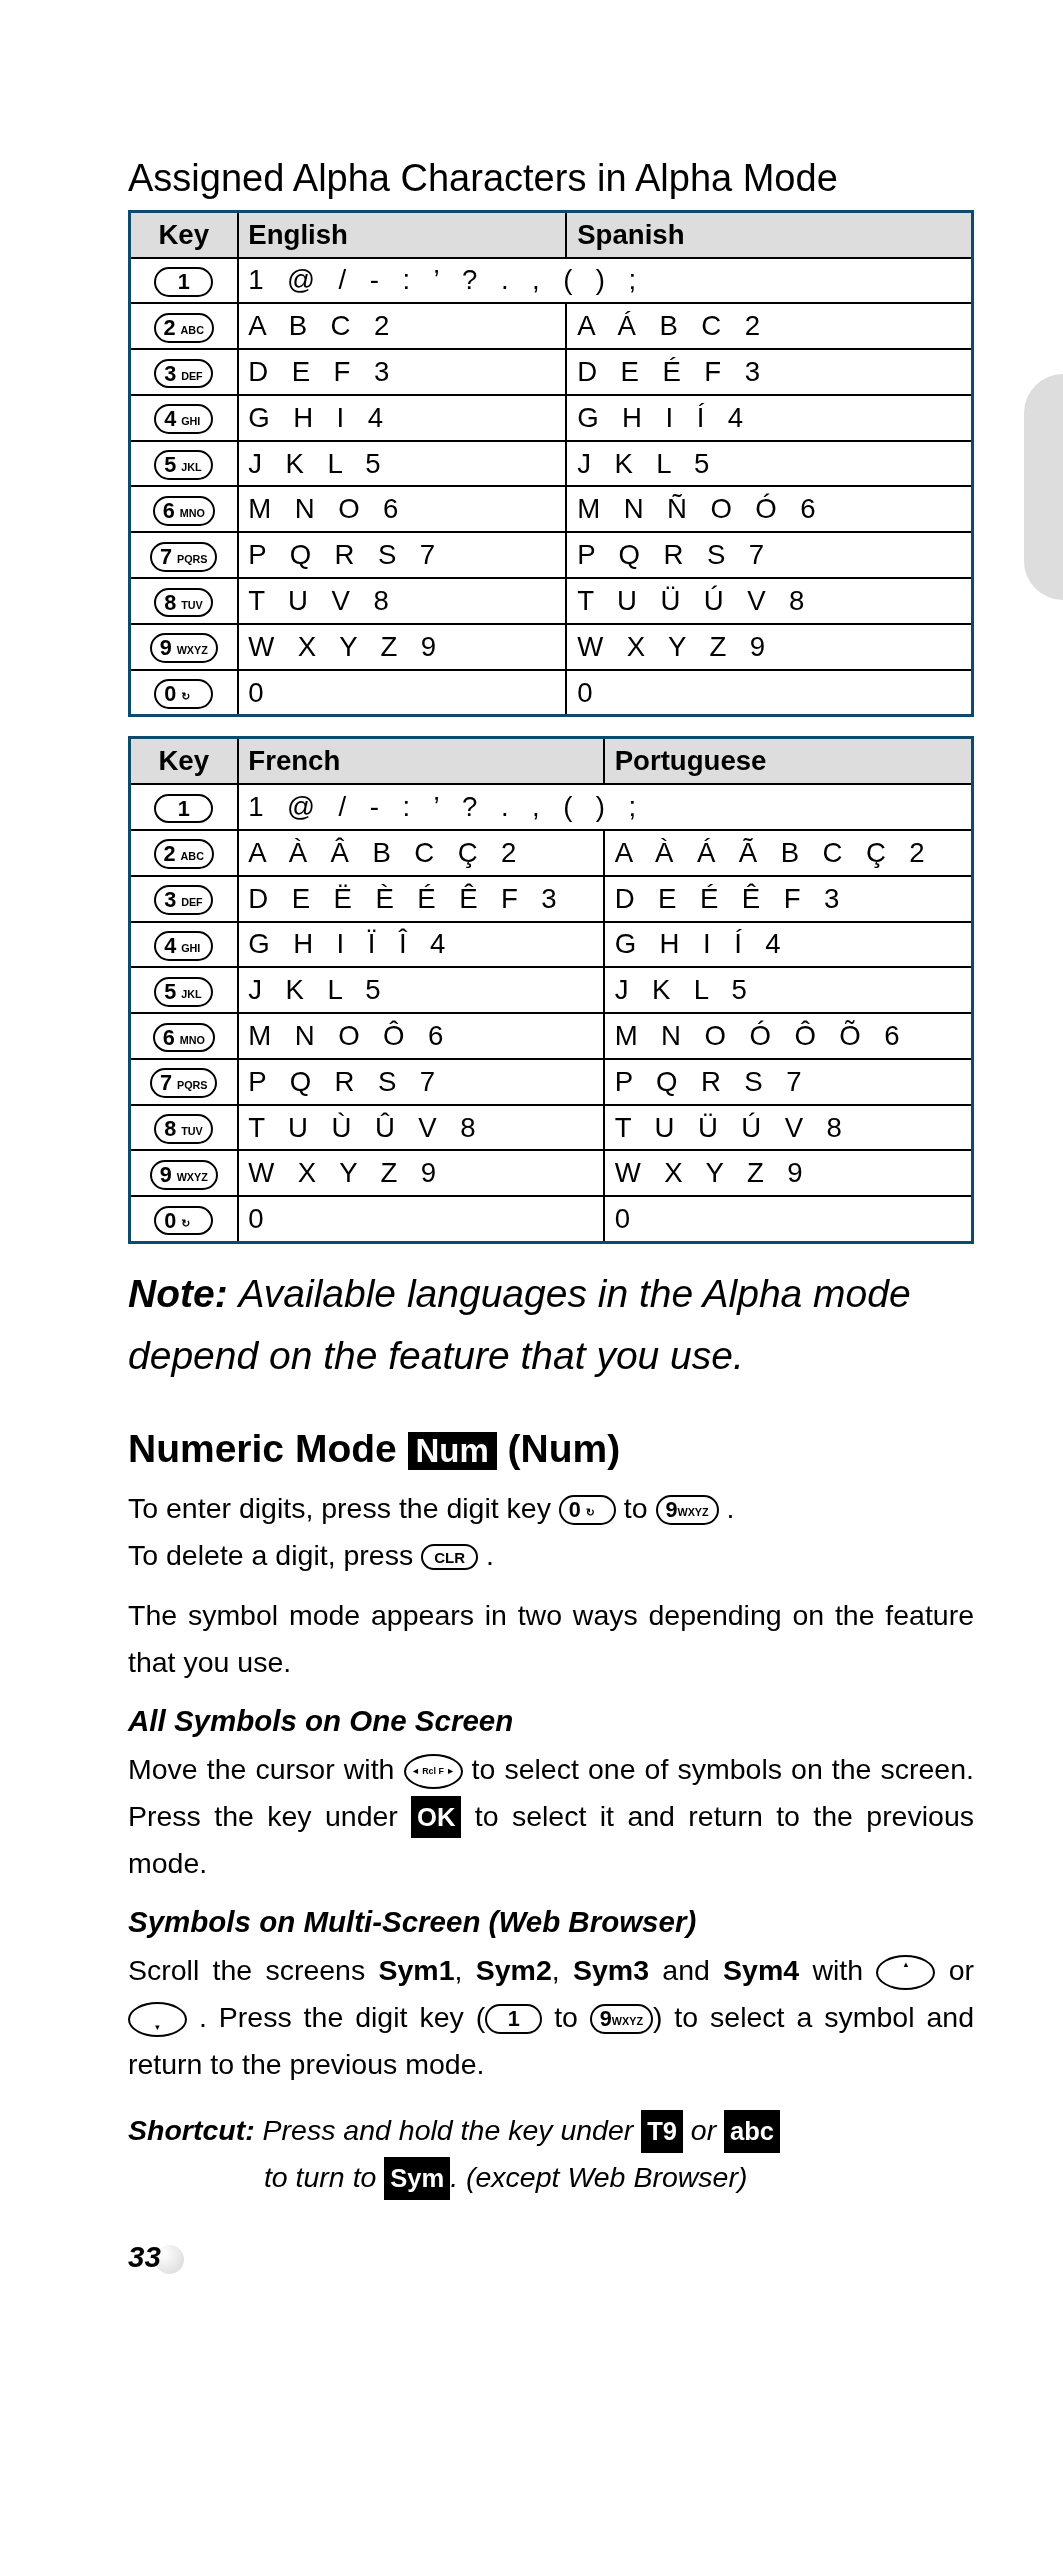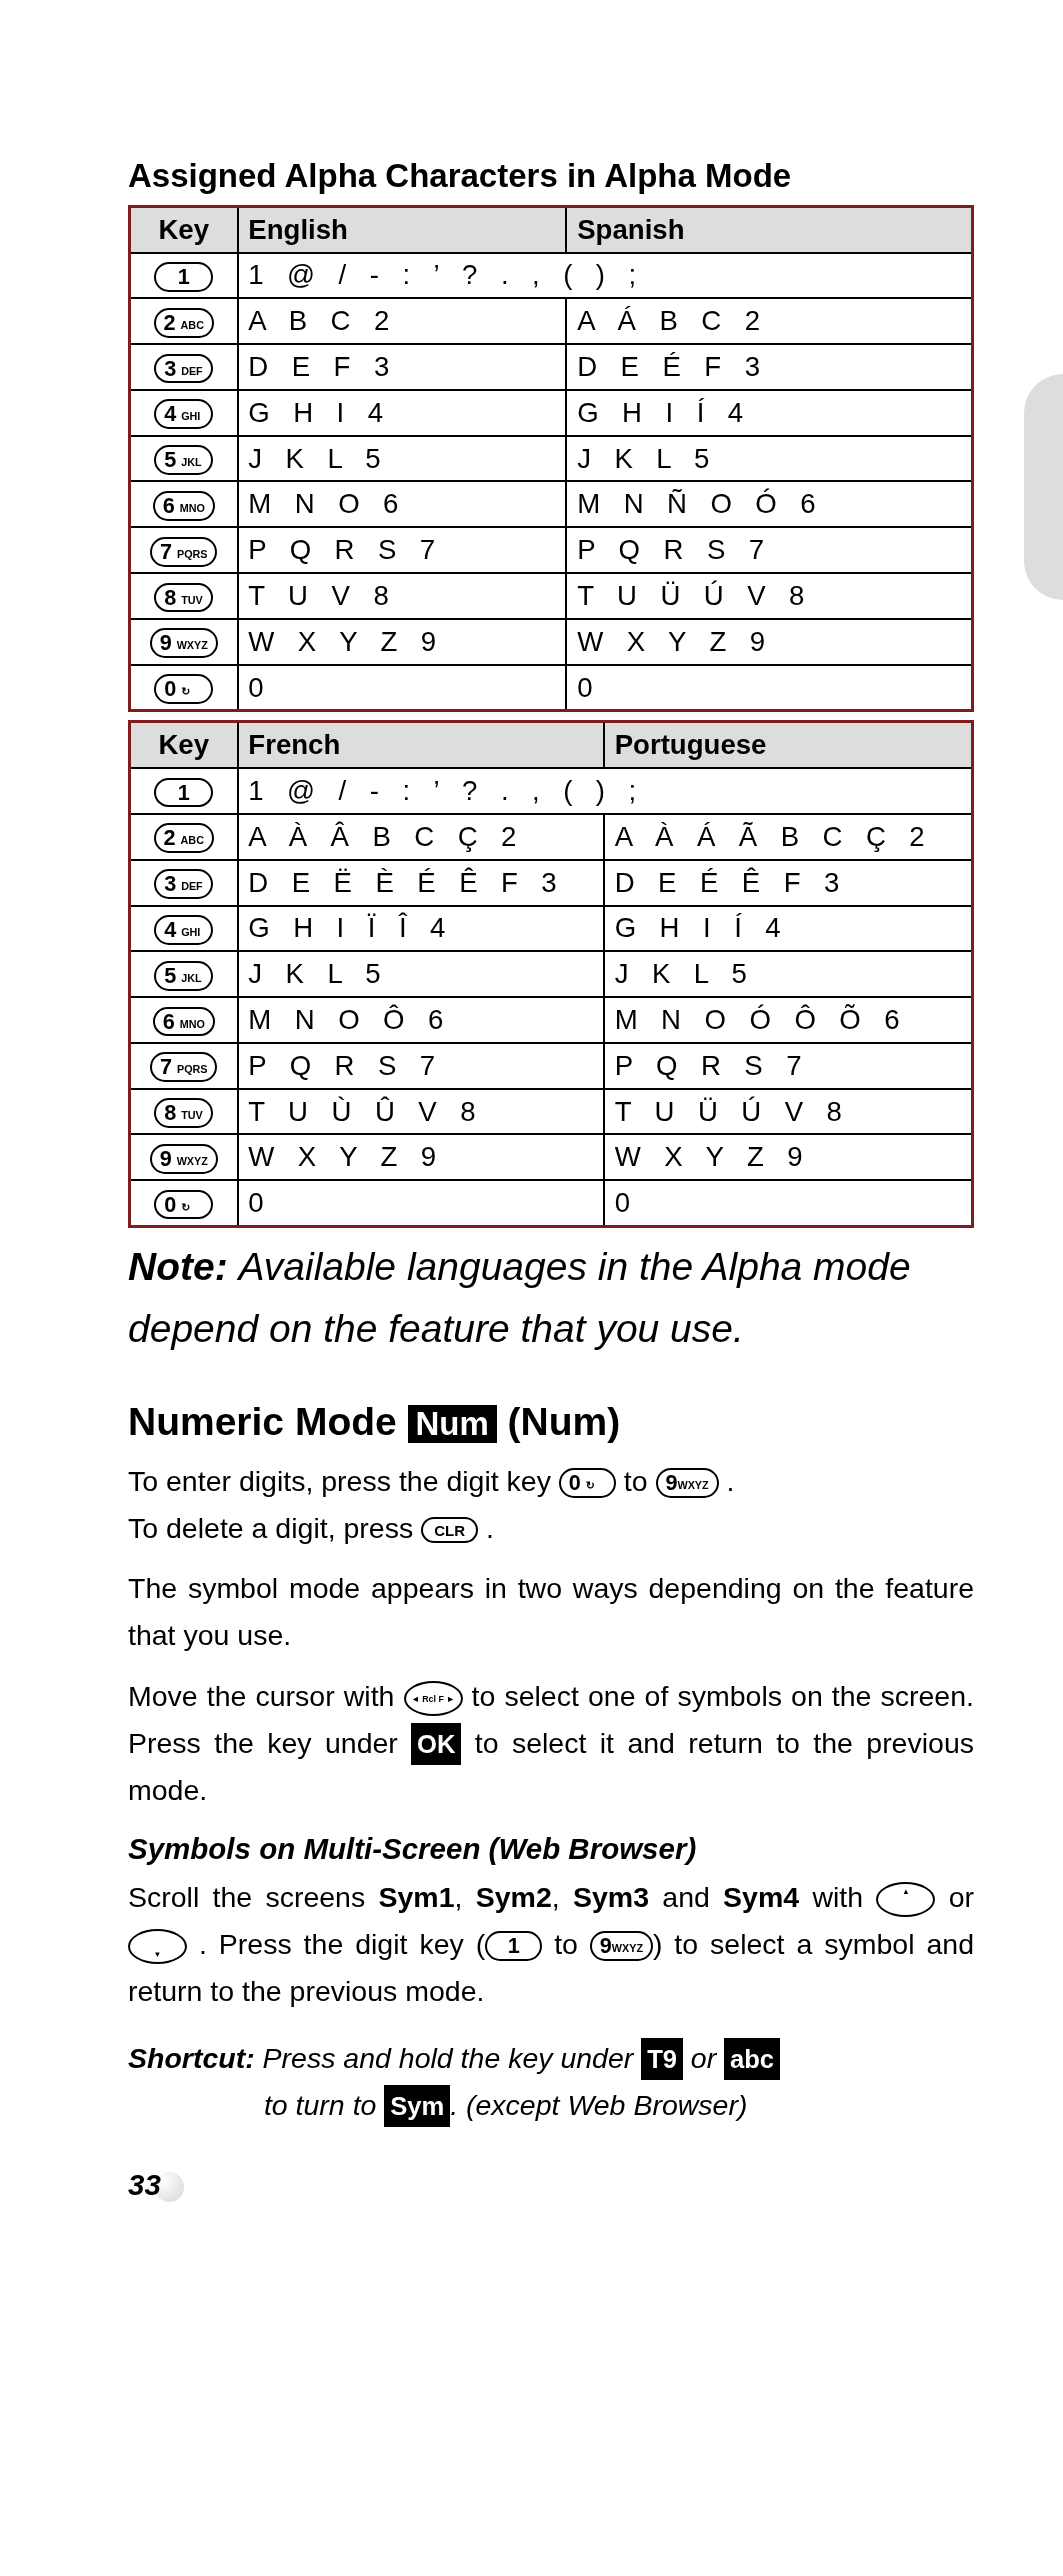--- a/index.html
+++ b/index.html
@@ -16,29 +16,29 @@
   .side-tab {
     position: absolute;
     right: 0;
     top: 374px;
     width: 39px;
     height: 226px;
     background: #ddd;
     border-radius: 39px 0 0 39px;
   }
   .caption {
-    font-weight: bold;
-    font-size: 33px;
+    font-weight: normal;
+    font-size: 38px;
     margin-bottom: 9.8px;
   }
   table {
     width: 100%;
     border-collapse: collapse;
-    border: 3px solid #7f1d1d;
-    margin-bottom: 8px;
+    border: 3px solid #0c4a6e;
+    margin-bottom: 19px;
   }
   th, td {
     border: 2px solid #000;
     padding: 5.9px 9.8px;
     text-align: left;
     font-size: 27.6px;
     vertical-align: middle;
   }
   th {
     background: #ddd;
@@ -318,20 +318,21 @@
     <span> to </span>
     <span class="key-btn-inline"><span class="num">9</span><span class="sub">WXYZ</span></span>
     <span> .</span><br>
     <span>To delete a digit, press </span>
     <span class="key-btn-inline center"><span class="sub" style="font-size:15px;">CLR</span></span>
     <span> .</span>
   </p>
 
   <p class="body">The symbol mode appears in two ways depending on the feature that you use.</p>
 
+  <h3 class="sub">All Symbols on One Screen</h3>
   <p class="body">
     <span>Move the cursor with </span>
     <span class="nav-oval rcl"></span>
     <span> to select one of symbols on the screen. Press the key under </span>
     <span class="badge-sm">OK</span>
     <span> to select it and return to the previous mode.</span>
   </p>
 
   <h3 class="sub">Symbols on Multi-Screen (Web Browser)</h3>
   <p class="body">

